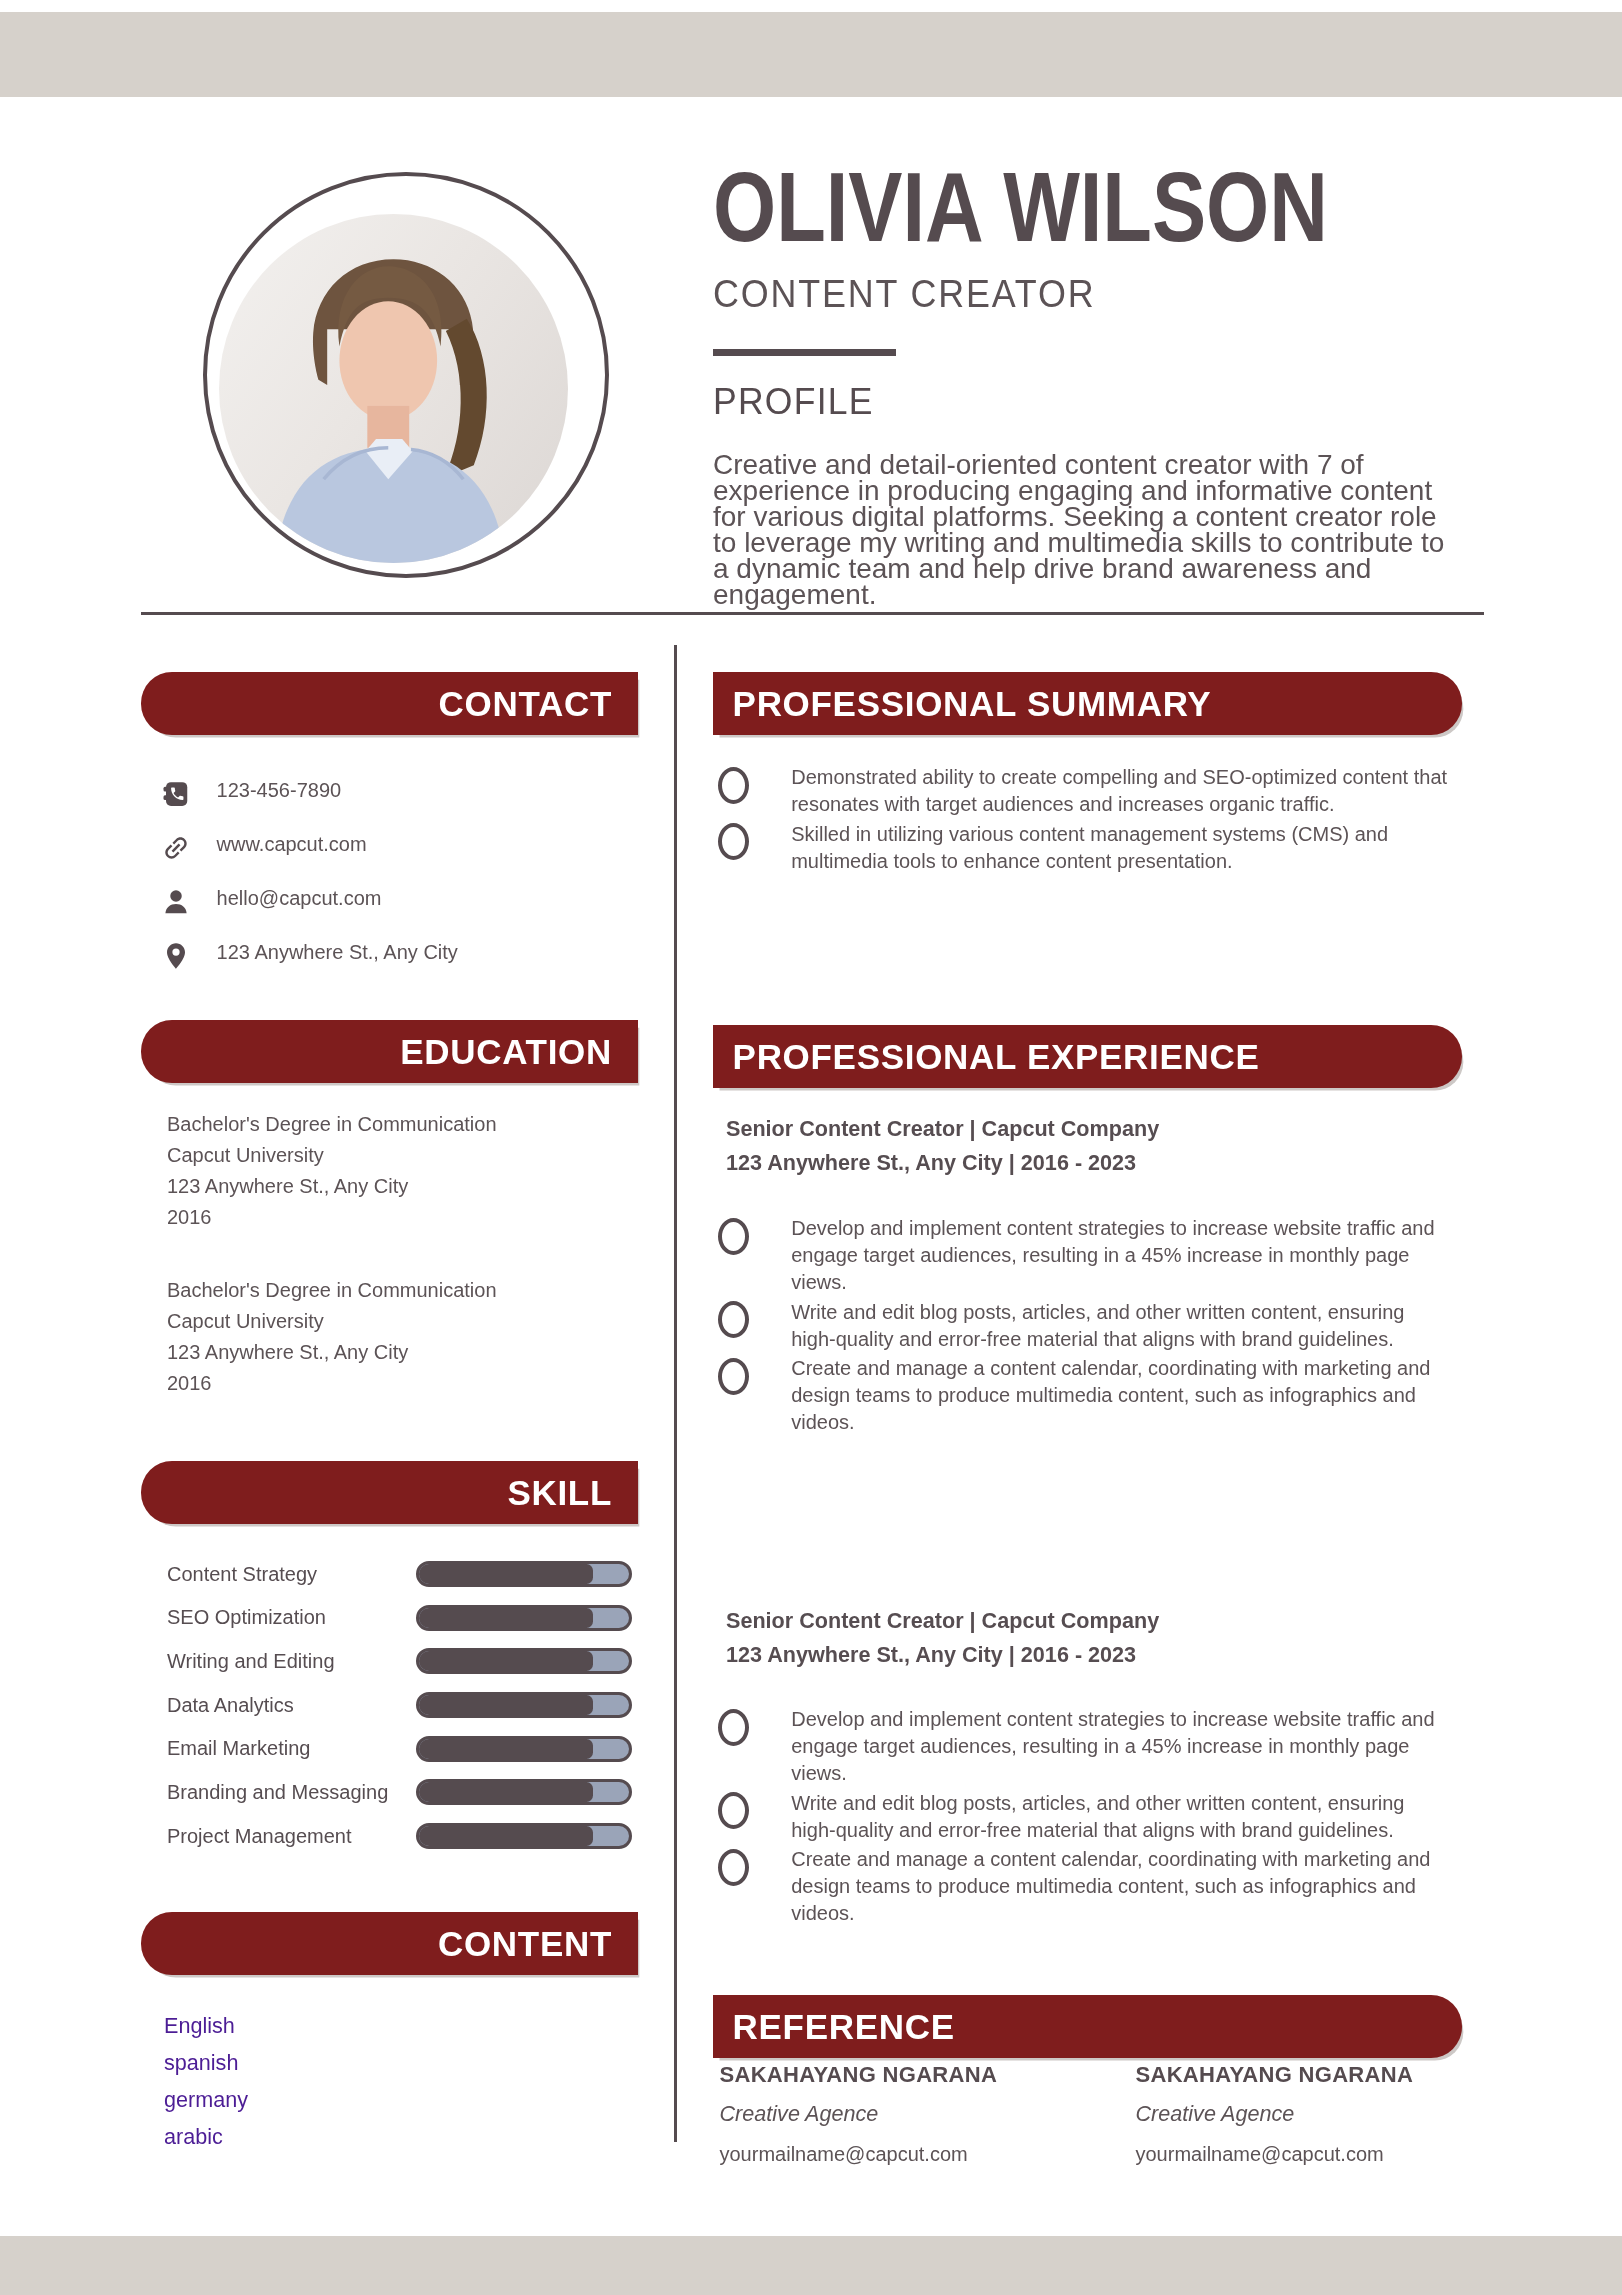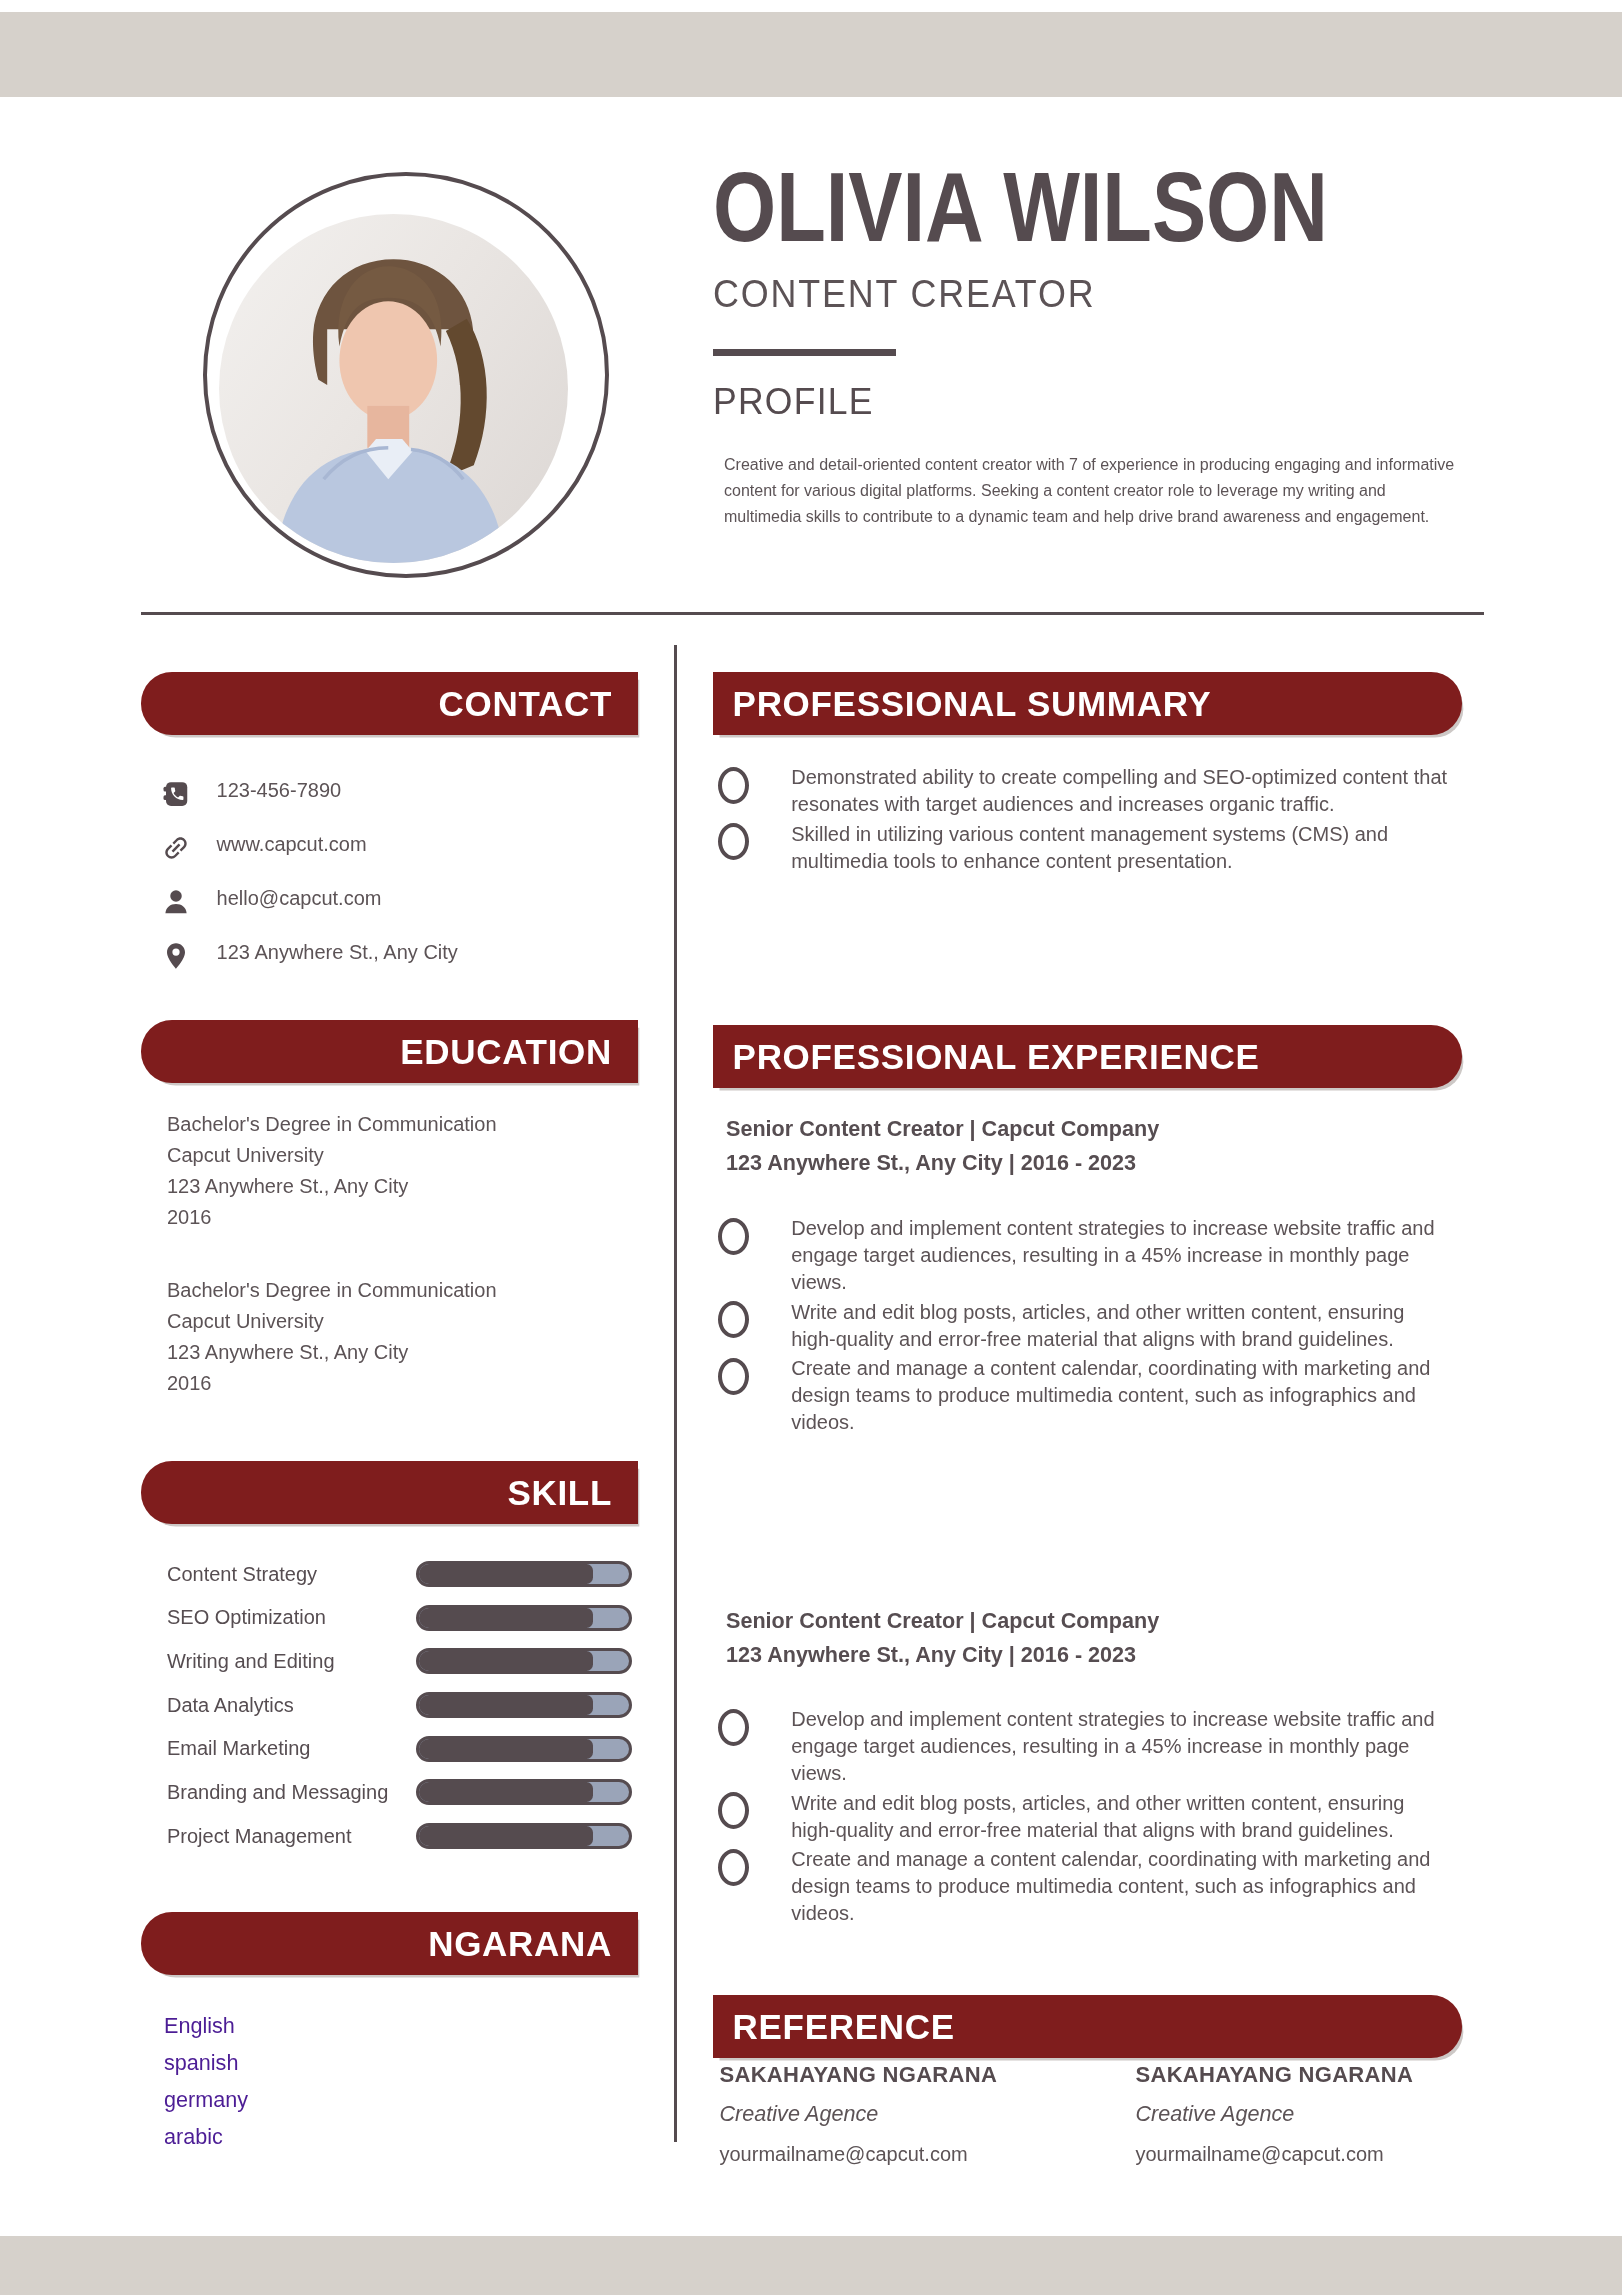--- a/index.html
+++ b/index.html
@@ -13,21 +13,21 @@
   .photo-ring{position:absolute;left:203px;top:160px;width:406px;height:406px;border:4.6px solid #554B4F;border-radius:50%;background:#ffffff;box-sizing:border-box;}
   .photo{position:absolute;left:11.8px;top:38px;width:349px;height:349px;border-radius:50%;overflow:hidden;background:linear-gradient(125deg,#f3f1ef 0%,#eae6e3 45%,#dcd7d4 100%);}
   .photo svg{width:100%;height:100%;display:block;}
 
   
   .head{position:absolute;left:713px;top:145px;width:779px;}
   .name{margin:0;font-size:99px;font-weight:700;color:#554B4F;line-height:1.02;white-space:nowrap;transform:scaleX(0.82);transform-origin:left top;}
   .subtitle{margin-top:14.4px;font-size:39px;letter-spacing:2px;color:#5C5356;white-space:nowrap;transform:scaleX(0.92);transform-origin:left top;}
   .title-underline{margin-top:33px;width:183px;height:6.5px;background:#554B4F;}
   .profile-h{margin:25px 0 0 0;font-size:37px;font-weight:400;letter-spacing:1.3px;color:#554B4F;transform:scaleX(0.96);transform-origin:left top;}
-  .profile-text{margin:29px 0 0 11px;width:739px;font-size:16px;line-height:26px;color:#5C5356;}
+  .profile-text{margin:29px 0 0 0;width:739px;font-size:28px;line-height:26px;color:#5C5356;}
 
   .hrule{position:absolute;left:141px;top:600px;width:1343px;height:3.3px;background:#554B4F;}
   .vrule{position:absolute;left:674px;top:633px;width:3.3px;height:1497px;background:#554B4F;}
 
   .col{position:absolute;top:660px;}
   .left{left:141px;width:514px;height:1564px;}
   .right{left:713px;width:772px;height:1564px;}
 
   .banner{position:absolute;left:0;height:63px;line-height:63px;background:#7f1d1d;color:#ffffff;font-weight:700;font-size:35px;letter-spacing:0.7px;box-sizing:border-box;box-shadow:3.9px 5.2px 0 -2.6px #cdc8c6;}
   .banner-left{width:497px;border-radius:31px 0 0 31px;text-align:right;padding-right:26px;}
@@ -196,21 +196,21 @@
           </span>
       </li>
       <li>
         <span class="slabel">Project Management</span>
         <span class="sbar">
             <span class="sfill" style="width: 83%;"></span>
           </span>
       </li>
     </ul>
 
-    <div class="banner banner-left" style="top:1240px">NGARANA</div>
+    <div class="banner banner-left" style="top:1240px">CONTENT</div>
 
     <ul class="langs" style="top:1335px">
       <li>English</li>
       <li>spanish</li>
       <li>germany</li>
       <li>arabic</li>
     </ul>
 
   </aside>
 

